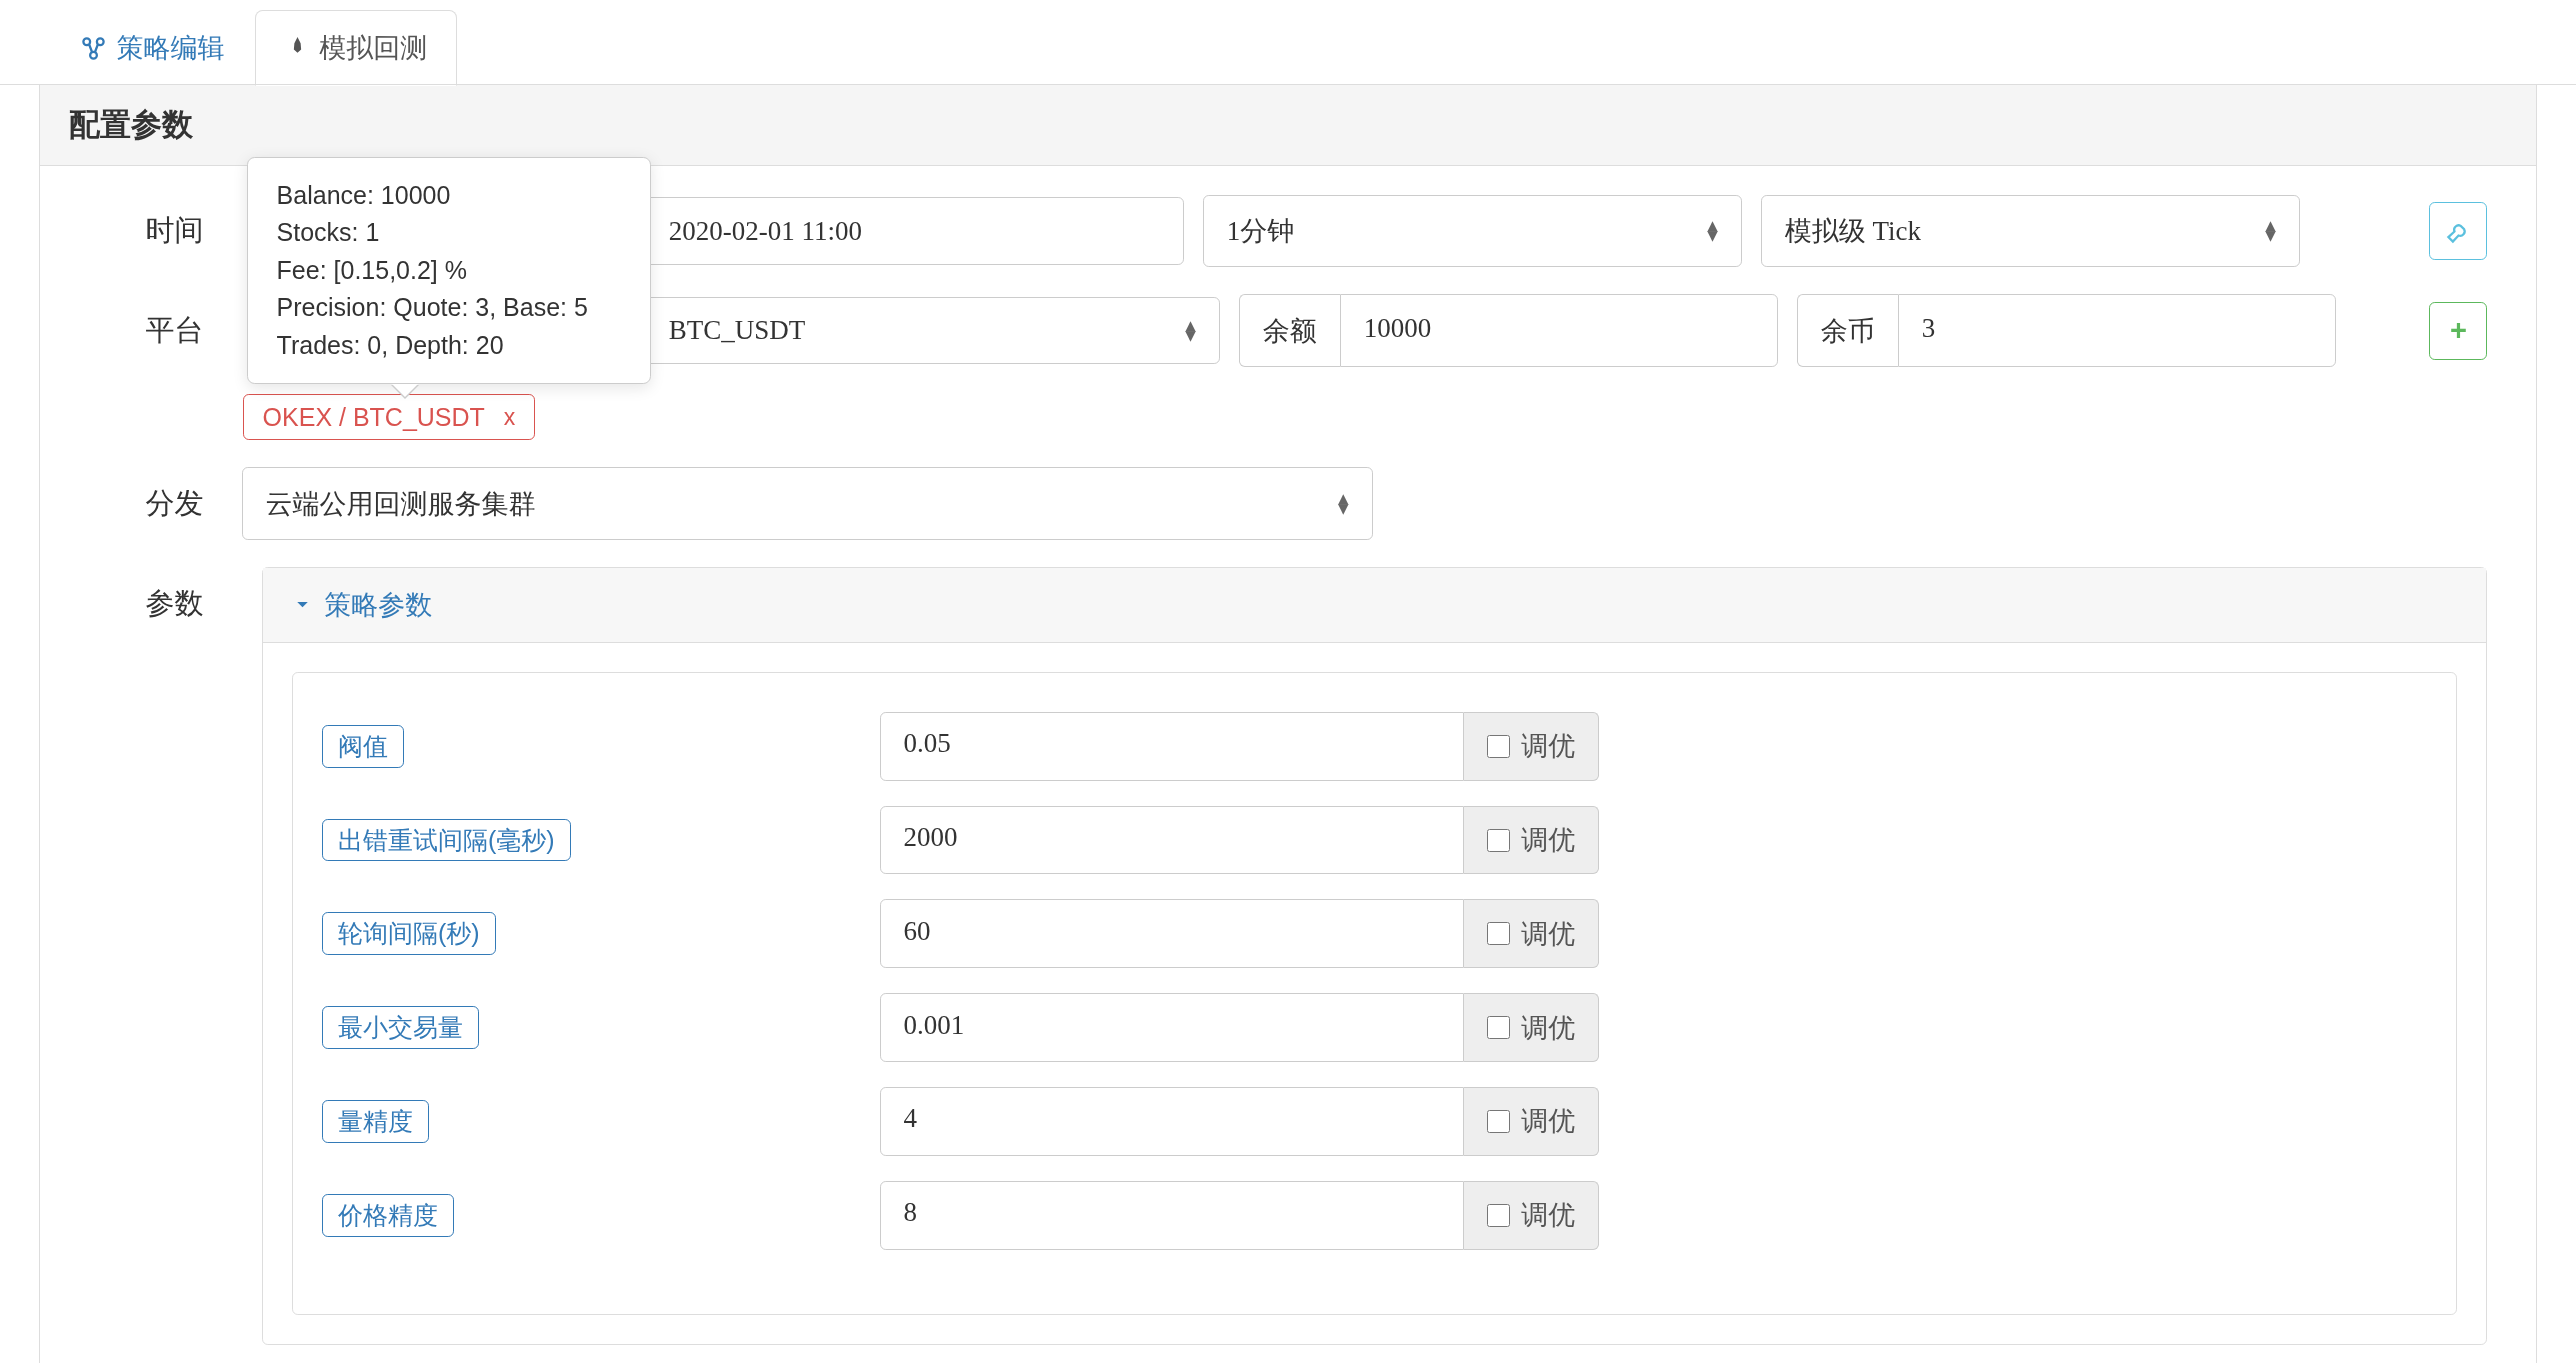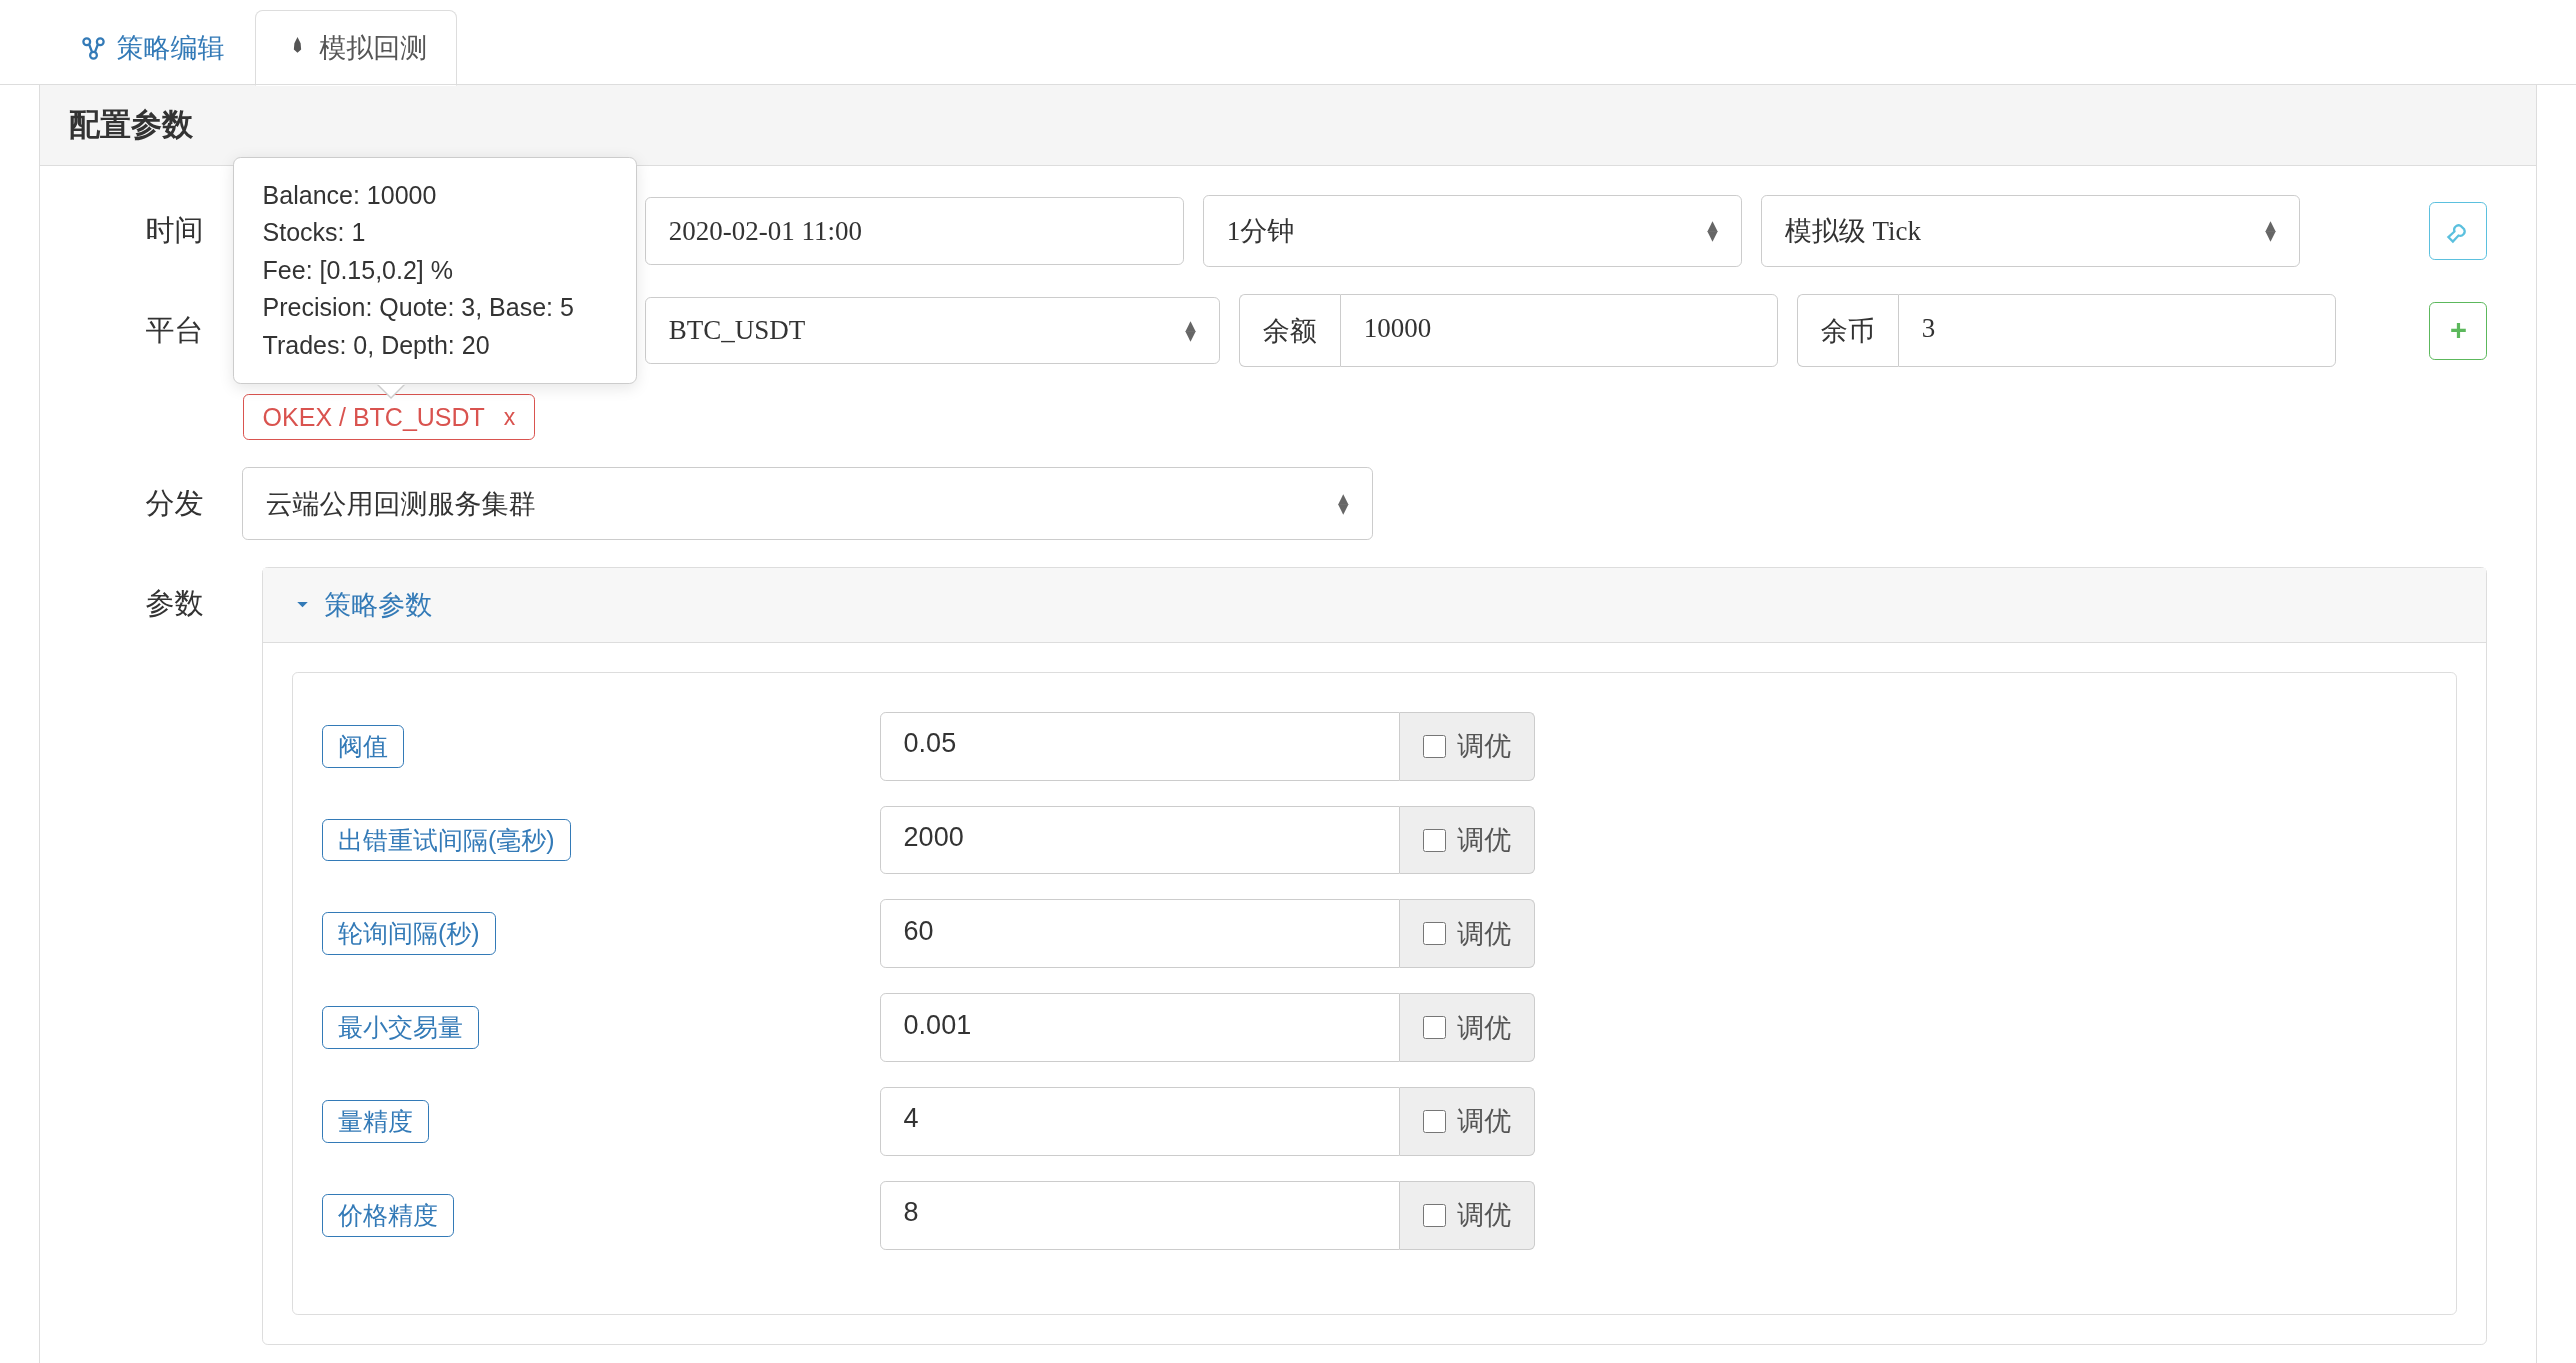--- a/index.html
+++ b/index.html
@@ -137,21 +137,21 @@
       padding: 7.7px 19px;
       font-size: 25px;
       display: flex;
       align-items: center;
       gap: 19px;
     }
     .tag .x { cursor: pointer; font-size: 23px; }
     .tooltip {
       position: absolute;
       bottom: 56px;
-      left: 183px;
+      left: 197px;
       background: #fff;
       border: 1px solid #ccc;
       border-radius: 7.7px;
       padding: 19px 29px;
       font-size: 25px;
       line-height: 1.5;
       box-shadow: 0 3.9px 15.4px rgba(0,0,0,0.1);
       min-width: 404px;
     }
     .tooltip::after {
@@ -214,22 +214,23 @@
       color: #337ab7;
       border-radius: 5.8px;
       padding: 3.9px 15.4px;
       font-size: 25px;
     }
     .param-input {
       border: 1px solid #ccc;
       border-radius: 5.8px 0 0 5.8px;
       padding: 15.4px 23px;
       font-size: 27px;
-      width: 520px;
-      background: #fff;
+      width: 584px;
+      background: #fff;
+      font-family: Liberation Serif, serif;
     }
     .param-toggle {
       border: 1px solid #ccc;
       border-left: none;
       border-radius: 0 5.8px 5.8px 0;
       background: #eee;
       padding: 15.4px 23px;
       display: flex;
       align-items: center;
       gap: 11.6px;

